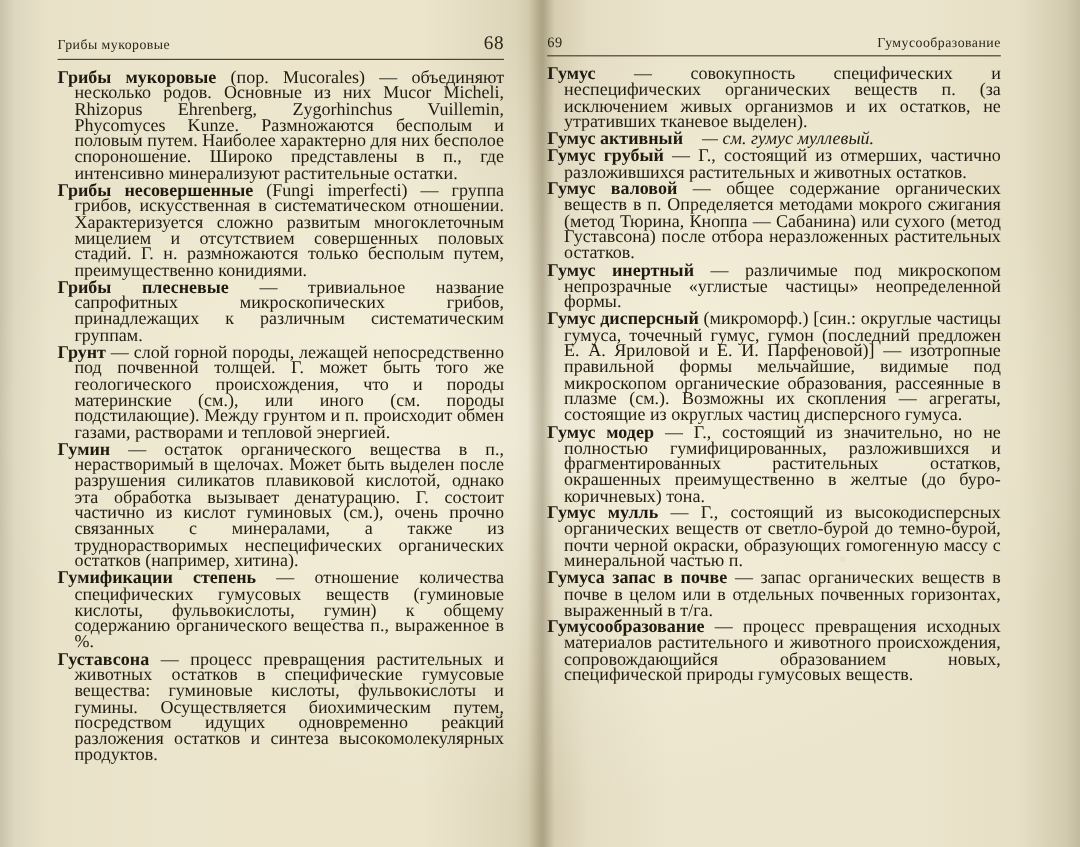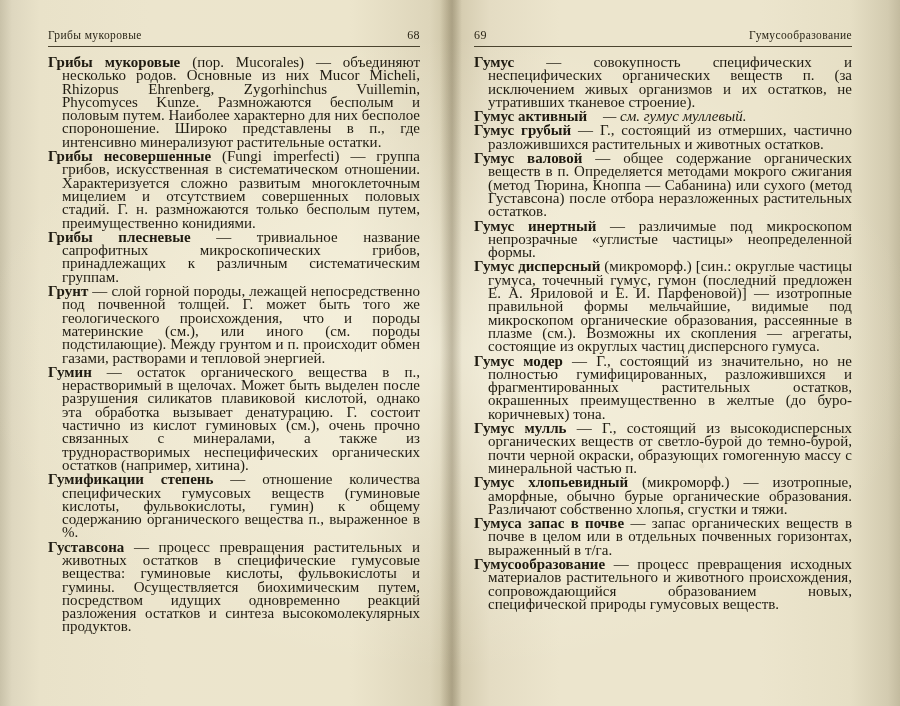--- a/index.html
+++ b/index.html
@@ -57,21 +57,21 @@
     background: linear-gradient(90deg, rgba(120,108,80,0.00), rgba(120,108,80,0.30) 45%, rgba(120,108,80,0.34) 55%, rgba(120,108,80,0.00));
     pointer-events: none;
   }
   .column {
     position: absolute;
     top: 0;
     height: 706px;
     box-sizing: border-box;
   }
   .col-left  { left: 20px;  width: 410px; padding: 28px 10px 0 28px; }
-  .col-right { left: 462px; width: 418px; padding: 28px 28px 0 12px; }
+  .col-right { left: 444px; width: 418px; padding: 28px 28px 0 12px; }
 
   .running-head {
     display: flex;
     align-items: baseline;
     font-size: 11.5px;
     letter-spacing: .4px;
     color: #2a2517;
     margin-bottom: 3px;
   }
   .rh-left  { justify-content: space-between; }
@@ -92,21 +92,21 @@
     text-align: justify;
     text-justify: inter-word;
     margin: 0 0 1px 0;
     padding-left: 14px;
     text-indent: -14px;
     hyphens: manual;
   }
   .hw { font-weight: bold; }
   .it { font-style: italic; padding-left: 12px; }
 
-  .pagenum-l { font-size: 12px; }
+  .pagenum-l { font-size: 16px; }
   .pagenum-r { font-size: 12px; }
 </style>
 </head>
 <body>
 
 <div class="page">
   <div class="grain"></div>
   <div class="gutter"></div>
 
   <div class="column col-left">
@@ -140,21 +140,21 @@
   </div>
 
   <div class="column col-right">
     <div class="running-head rh-right">
       <span class="rh-num pagenum-r">69</span>
       <span class="rh-title">Гумусообразование</span>
     </div>
     <hr class="rule">
 
     <p class="entry">
-      <span class="hw">Гумус</span><span> — совокупность специфических и неспецифических органических веществ п. (за исключением живых организмов и их остатков, не утративших тканевое строение).</span>
+      <span class="hw">Гумус</span><span> — совокупность специфических и неспецифических органических веществ п. (за исключением живых организмов и их остатков, не утративших тканевое выделен).</span>
     </p>
     <p class="entry">
       <span class="hw">Гумус активный</span><span class="it"> — см. гумус муллевый.</span>
     </p>
     <p class="entry">
       <span class="hw">Гумус грубый</span><span> — Г., состоящий из отмерших, частично разложившихся растительных и животных остатков.</span>
     </p>
     <p class="entry">
       <span class="hw">Гумус валовой</span><span> — общее содержание органических веществ в п. Определяется методами мокрого сжигания (метод Тюрина, Кноппа — Сабанина) или сухого (метод Густавсона) после отбора неразложенных растительных остатков.</span>
     </p>
@@ -164,22 +164,19 @@
     <p class="entry">
       <span class="hw">Гумус дисперсный</span><span> (микроморф.) [син.: округлые частицы гумуса, точечный гумус, гумон (последний предложен Е. А. Яриловой и Е. И. Парфеновой)] — изотропные правильной формы мельчайшие, видимые под микроскопом органические образования, рассеянные в плазме (см.). Возможны их скопления — агрегаты, состоящие из округлых частиц дисперсного гумуса.</span>
     </p>
     <p class="entry">
       <span class="hw">Гумус модер</span><span> — Г., состоящий из значительно, но не полностью гумифицированных, разложившихся и фрагментированных растительных остатков, окрашенных преимущественно в желтые (до буро-коричневых) тона.</span>
     </p>
     <p class="entry">
       <span class="hw">Гумус мулль</span><span> — Г., состоящий из высокодисперсных органических веществ от светло-бурой до темно-бурой, почти черной окраски, образующих гомогенную массу с минеральной частью п.</span>
     </p>
     <p class="entry">
-      <span class="hw">Гумус хлопьевидный</span><span> (микроморф.) — изотропные, аморфные, обычно бурые органические образования. Различают собственно хлопья, сгустки и тяжи.</span>
-    </p>
-    <p class="entry">
       <span class="hw">Гумуса запас в почве</span><span> — запас органических веществ в почве в целом или в отдельных почвенных горизонтах, выраженный в т/га.</span>
     </p>
     <p class="entry">
       <span class="hw">Гумусообразование</span><span> — процесс превращения исходных материалов растительного и животного происхождения, сопровождающийся образованием новых, специфической природы гумусовых веществ.</span>
     </p>
   </div>
 </div>
 
 </body></html>

